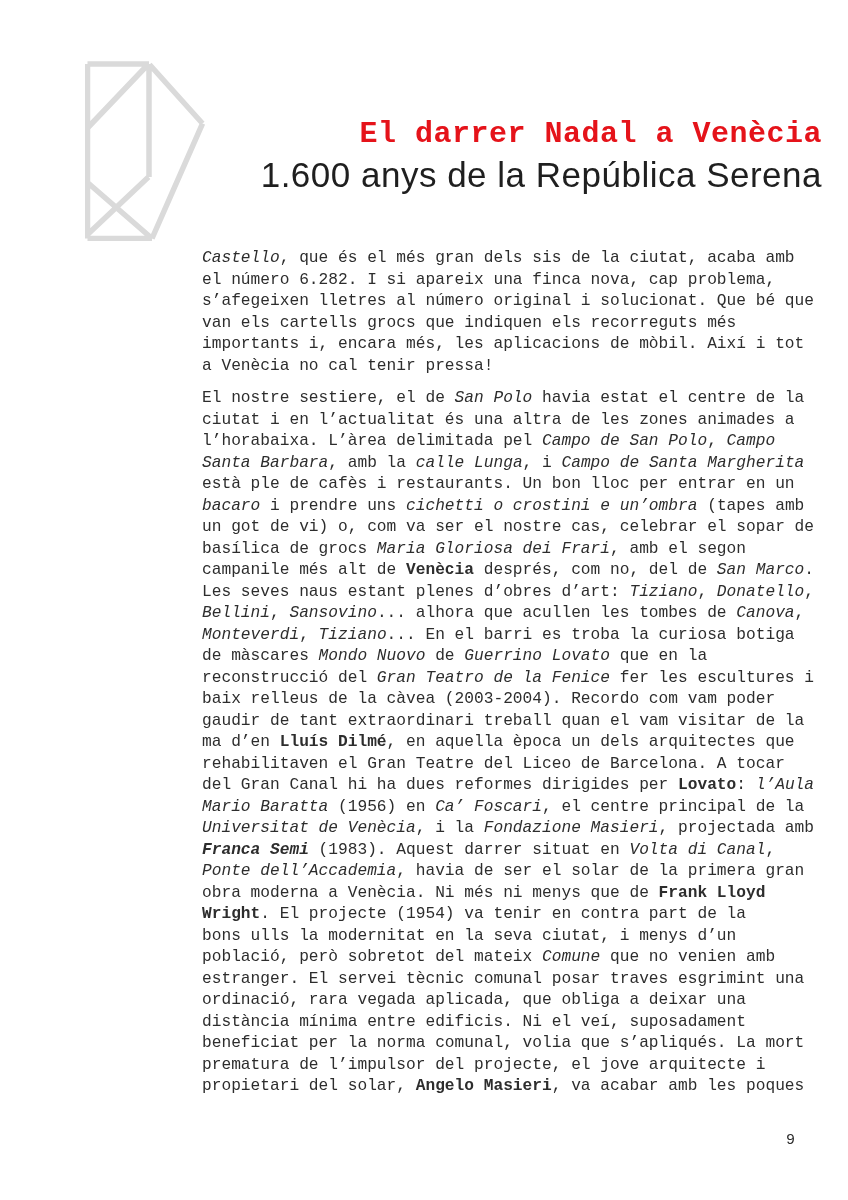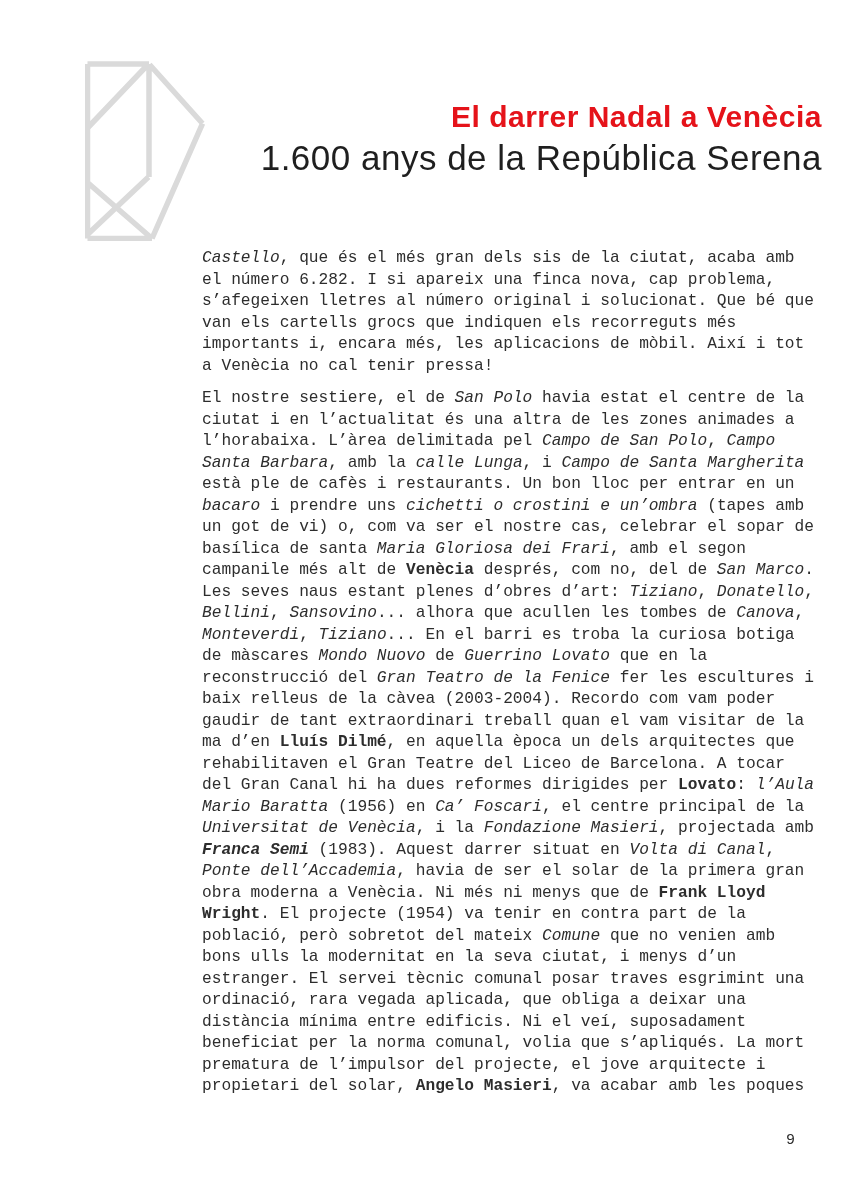--- a/index.html
+++ b/index.html
@@ -19,26 +19,27 @@
     height: 180px;
   }
   .header {
     position: absolute;
     top: 100px;
     right: 26px;
     text-align: right;
     white-space: nowrap;
   }
   .title {
-    font-family: Liberation Sans, sans-serif;
+    font-family: Liberation Mono, monospace;
     font-weight: 700;
     font-size: 30px;
     line-height: 34px;
     letter-spacing: 0.5px;
     color: #e5131a;
+    margin-top: 17px;
   }
   .subtitle {
     font-family: "Liberation Sans", sans-serif;
     font-weight: 400;
     font-size: 35px;
     line-height: 40px;
     letter-spacing: 0.5px;
     color: #1f1f1f;
     margin-top: 4px;
   }
@@ -91,40 +92,40 @@
         <div class="line"><span class="s-r">a Venècia no cal tenir pressa!</span></div>
       </div>
       <div class="para">
         <div class="line"><span class="s-r">El nostre sestiere, el de </span><span class="s-i">San Polo</span><span class="s-r"> havia estat el centre de la</span></div>
         <div class="line"><span class="s-r">ciutat i en l’actualitat és una altra de les zones animades a</span></div>
         <div class="line"><span class="s-r">l’horabaixa. L’àrea delimitada pel </span><span class="s-i">Campo de San Polo</span><span class="s-r">, </span><span class="s-i">Campo</span></div>
         <div class="line"><span class="s-i">Santa Barbara</span><span class="s-r">, amb la </span><span class="s-i">calle Lunga</span><span class="s-r">, i </span><span class="s-i">Campo de Santa Margherita</span></div>
         <div class="line"><span class="s-r">està ple de cafès i restaurants. Un bon lloc per entrar en un</span></div>
         <div class="line"><span class="s-i">bacaro</span><span class="s-r"> i prendre uns </span><span class="s-i">cichetti o crostini e un’ombra</span><span class="s-r"> (tapes amb</span></div>
         <div class="line"><span class="s-r">un got de vi) o, com va ser el nostre cas, celebrar el sopar de</span></div>
-        <div class="line"><span class="s-r">basílica de santa </span><span class="s-i">Maria Gloriosa dei Frari</span><span class="s-r">, amb el segon</span></div>
+        <div class="line"><span class="s-r">basílica de grocs </span><span class="s-i">Maria Gloriosa dei Frari</span><span class="s-r">, amb el segon</span></div>
         <div class="line"><span class="s-r">campanile més alt de </span><span class="s-b">Venècia</span><span class="s-r"> després, com no, del de </span><span class="s-i">San Marco</span><span class="s-r">.</span></div>
         <div class="line"><span class="s-r">Les seves naus estant plenes d’obres d’art: </span><span class="s-i">Tiziano</span><span class="s-r">, </span><span class="s-i">Donatello</span><span class="s-r">,</span></div>
         <div class="line"><span class="s-i">Bellini</span><span class="s-r">, </span><span class="s-i">Sansovino</span><span class="s-r">... alhora que acullen les tombes de </span><span class="s-i">Canova</span><span class="s-r">,</span></div>
         <div class="line"><span class="s-i">Monteverdi</span><span class="s-r">, </span><span class="s-i">Tiziano</span><span class="s-r">... En el barri es troba la curiosa botiga</span></div>
         <div class="line"><span class="s-r">de màscares </span><span class="s-i">Mondo Nuovo</span><span class="s-r"> de </span><span class="s-i">Guerrino Lovato</span><span class="s-r"> que en la</span></div>
         <div class="line"><span class="s-r">reconstrucció del </span><span class="s-i">Gran Teatro de la Fenice</span><span class="s-r"> fer les escultures i</span></div>
         <div class="line"><span class="s-r">baix relleus de la càvea (2003-2004). Recordo com vam poder</span></div>
         <div class="line"><span class="s-r">gaudir de tant extraordinari treball quan el vam visitar de la</span></div>
         <div class="line"><span class="s-r">ma d’en </span><span class="s-b">Lluís Dilmé</span><span class="s-r">, en aquella època un dels arquitectes que</span></div>
         <div class="line"><span class="s-r">rehabilitaven el Gran Teatre del Liceo de Barcelona. A tocar</span></div>
         <div class="line"><span class="s-r">del Gran Canal hi ha dues reformes dirigides per </span><span class="s-b">Lovato</span><span class="s-r">: </span><span class="s-i">l’Aula</span></div>
         <div class="line"><span class="s-i">Mario Baratta</span><span class="s-r"> (1956) en </span><span class="s-i">Ca’ Foscari</span><span class="s-r">, el centre principal de la</span></div>
         <div class="line"><span class="s-i">Universitat de Venècia</span><span class="s-r">, i la </span><span class="s-i">Fondazione Masieri</span><span class="s-r">, projectada amb</span></div>
         <div class="line"><span class="s-bi">Franca Semi</span><span class="s-r"> (1983). Aquest darrer situat en </span><span class="s-i">Volta di Canal</span><span class="s-r">,</span></div>
         <div class="line"><span class="s-i">Ponte dell’Accademia</span><span class="s-r">, havia de ser el solar de la primera gran</span></div>
         <div class="line"><span class="s-r">obra moderna a Venècia. Ni més ni menys que de </span><span class="s-b">Frank Lloyd</span></div>
         <div class="line"><span class="s-b">Wright</span><span class="s-r">. El projecte (1954) va tenir en contra part de la</span></div>
+        <div class="line"><span class="s-r">bons ulls la modernitat en la seva ciutat, i menys d’un</span></div>
         <div class="line"><span class="s-r">població, però sobretot del mateix </span><span class="s-i">Comune</span><span class="s-r"> que no venien amb</span></div>
-        <div class="line"><span class="s-r">bons ulls la modernitat en la seva ciutat, i menys d’un</span></div>
         <div class="line"><span class="s-r">estranger. El servei tècnic comunal posar traves esgrimint una</span></div>
         <div class="line"><span class="s-r">ordinació, rara vegada aplicada, que obliga a deixar una</span></div>
         <div class="line"><span class="s-r">distància mínima entre edificis. Ni el veí, suposadament</span></div>
         <div class="line"><span class="s-r">beneficiat per la norma comunal, volia que s’apliqués. La mort</span></div>
         <div class="line"><span class="s-r">prematura de l’impulsor del projecte, el jove arquitecte i</span></div>
         <div class="line"><span class="s-r">propietari del solar, </span><span class="s-b">Angelo Masieri</span><span class="s-r">, va acabar amb les poques</span></div>
       </div>
     </div>
 
   <div class="page-number">9</div>

